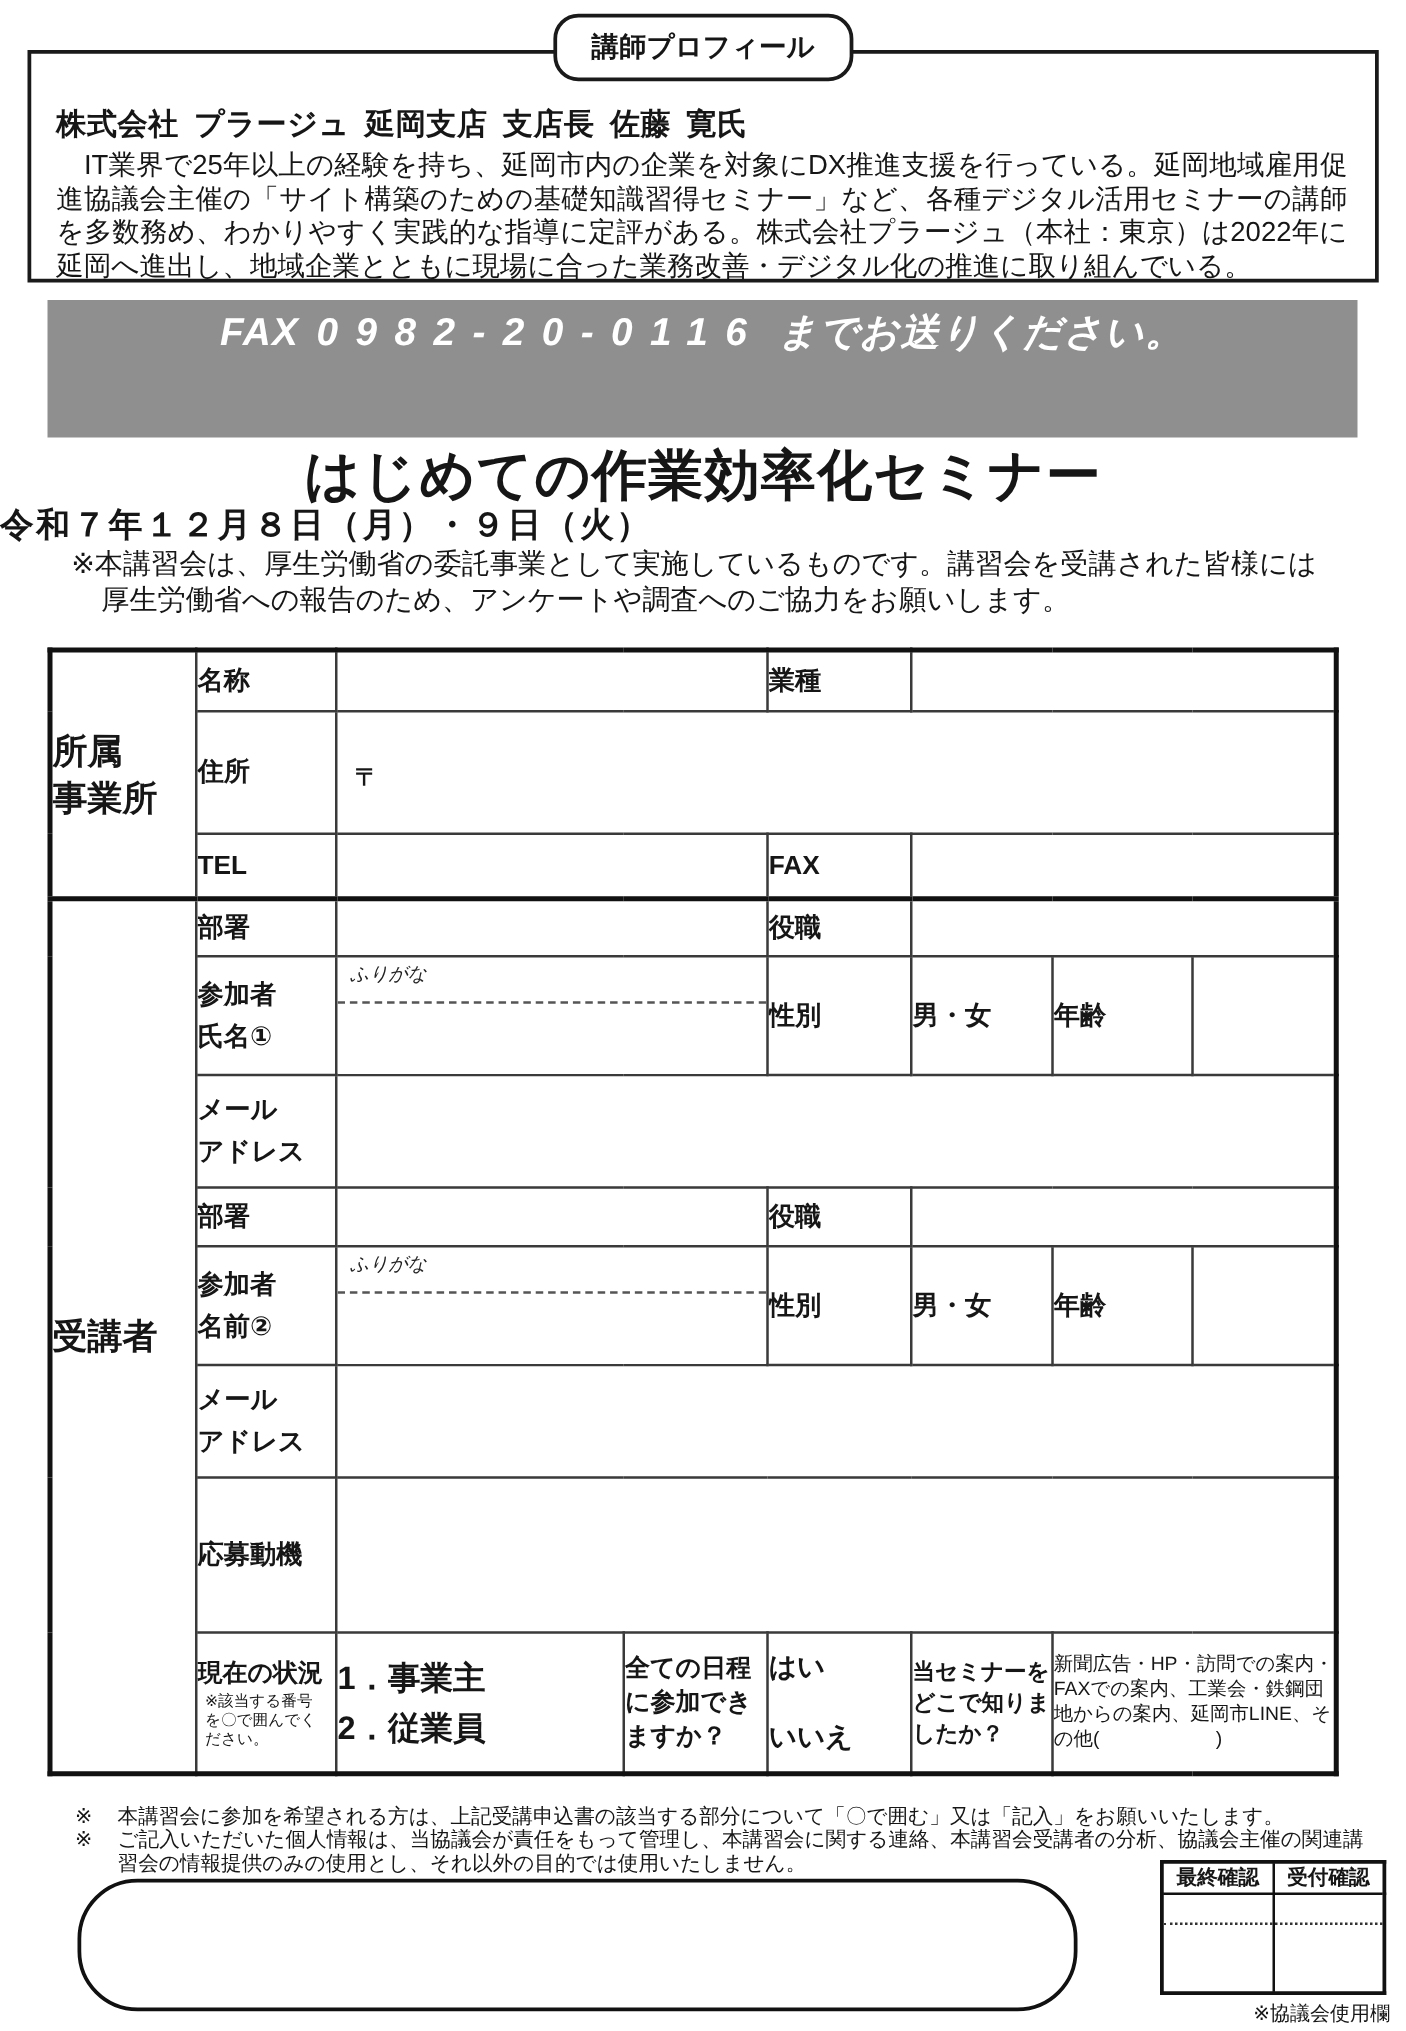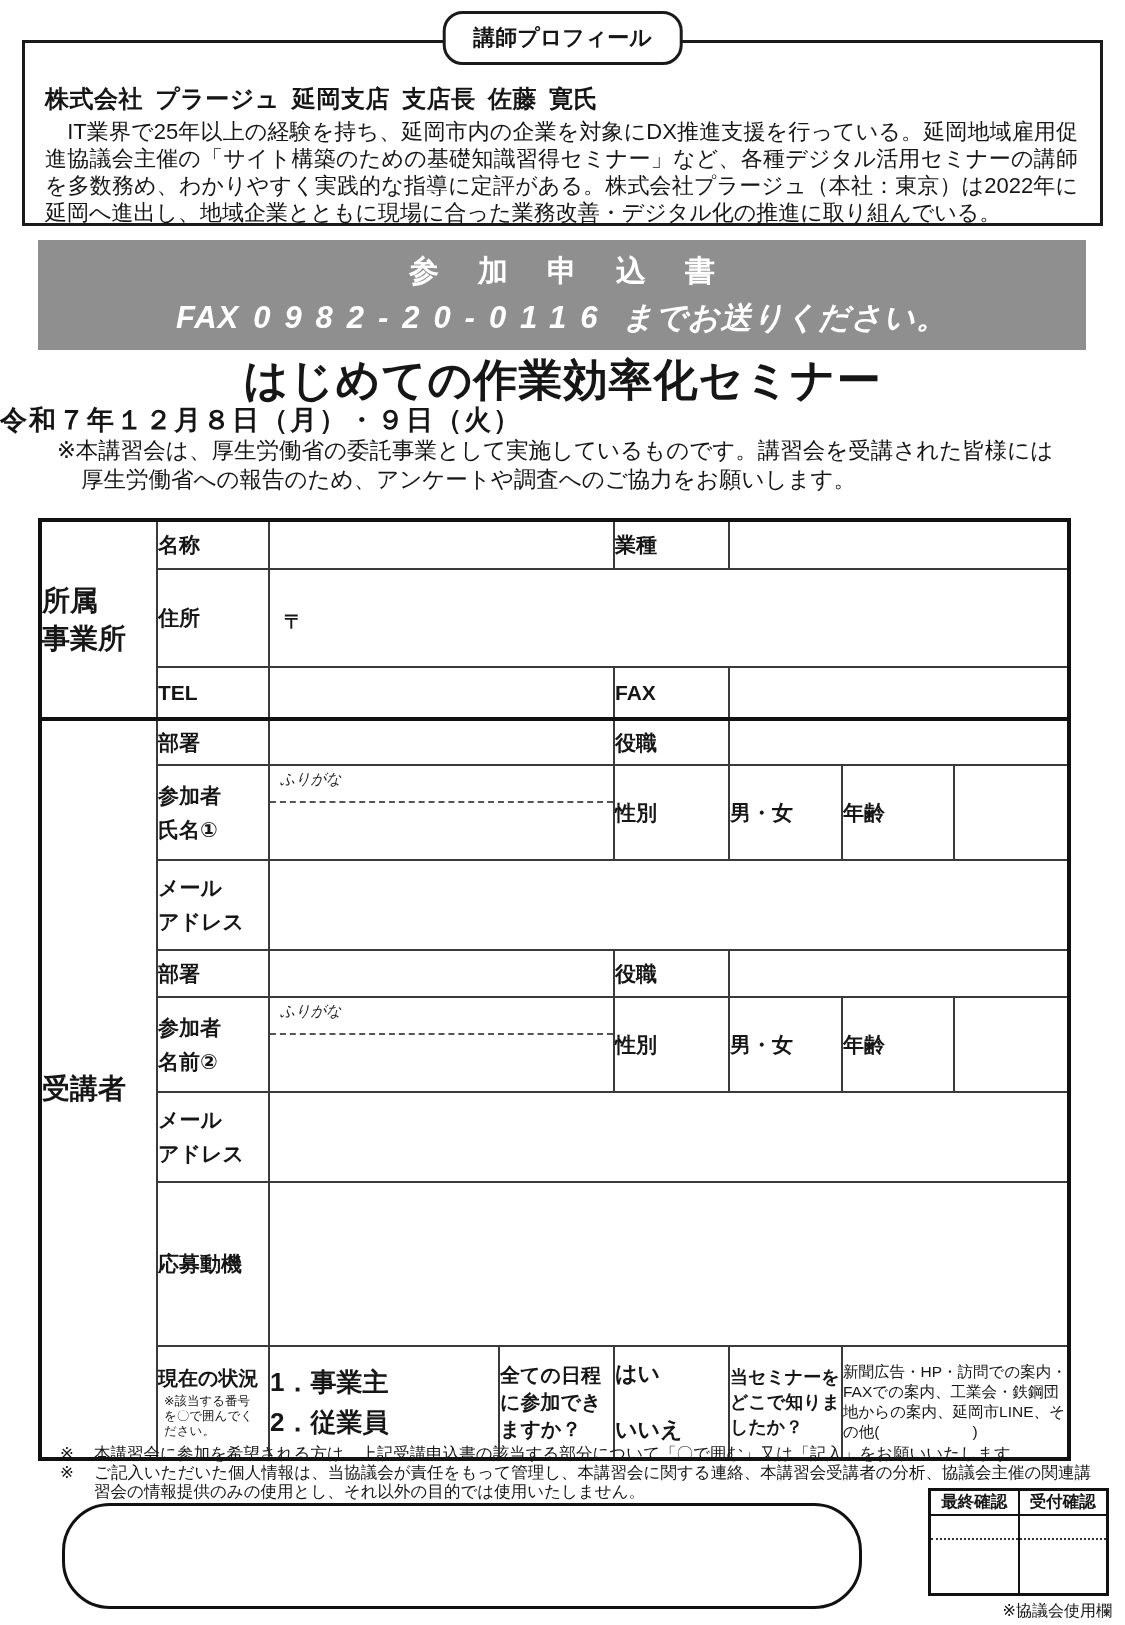--- a/index.html
+++ b/index.html
@@ -83,21 +83,20 @@
 
 <div class="page">
 
   <div class="profile-box">
     <div class="profile-tab">講師プロフィール</div>
     <div class="profile-name">株式会社 プラージュ 延岡支店 支店長 佐藤 寛氏</div>
     <div class="profile-body">　IT業界で25年以上の経験を持ち、延岡市内の企業を対象にDX推進支援を行っている。延岡地域雇用促進協議会主催の「サイト構築のための基礎知識習得セミナー」など、各種デジタル活用セミナーの講師を多数務め、わかりやすく実践的な指導に定評がある。株式会社プラージュ（本社：東京）は2022年に延岡へ進出し、地域企業とともに現場に合った業務改善・デジタル化の推進に取り組んでいる。</div>
   </div>
 
   <div class="banner">
-    <div class="banner-heading">参加申込書</div>
     <div class="banner-faxline"><span>FAX</span><span class="num">0982-20-0116</span><span>までお送りください。</span></div>
   </div>
 
   <div class="seminar-title">はじめての作業効率化セミナー</div>
   <div class="seminar-date">令和７年１２月８日（月）・９日（火）</div>
   <div class="seminar-notes">
     <div>※本講習会は、厚生労働省の委託事業として実施しているものです。講習会を受講された皆様には</div>
     <div class="line2">厚生労働省への報告のため、アンケートや調査へのご協力をお願いします。</div>
   </div>
 
@@ -183,21 +182,21 @@
       <td class="lbl">年齢</td>
       <td class="input-cell"></td>
     </tr>
     <tr style="height:90px">
       <td class="lbl">
         <div>メール</div>
         <div>アドレス</div>
       </td>
       <td class="input-cell" colspan="6"></td>
     </tr>
-    <tr style="height:164px">
+    <tr style="height:124px">
       <td class="lbl">応募動機</td>
       <td class="input-cell motivation" colspan="6"></td>
     </tr>
     <tr style="height:113px">
       <td class="status-lbl">
         <div class="status-title">現在の状況</div>
         <div class="status-note">※該当する番号を〇で囲んでください。</div>
       </td>
       <td class="status-opts">
         <div>1．事業主</div>

